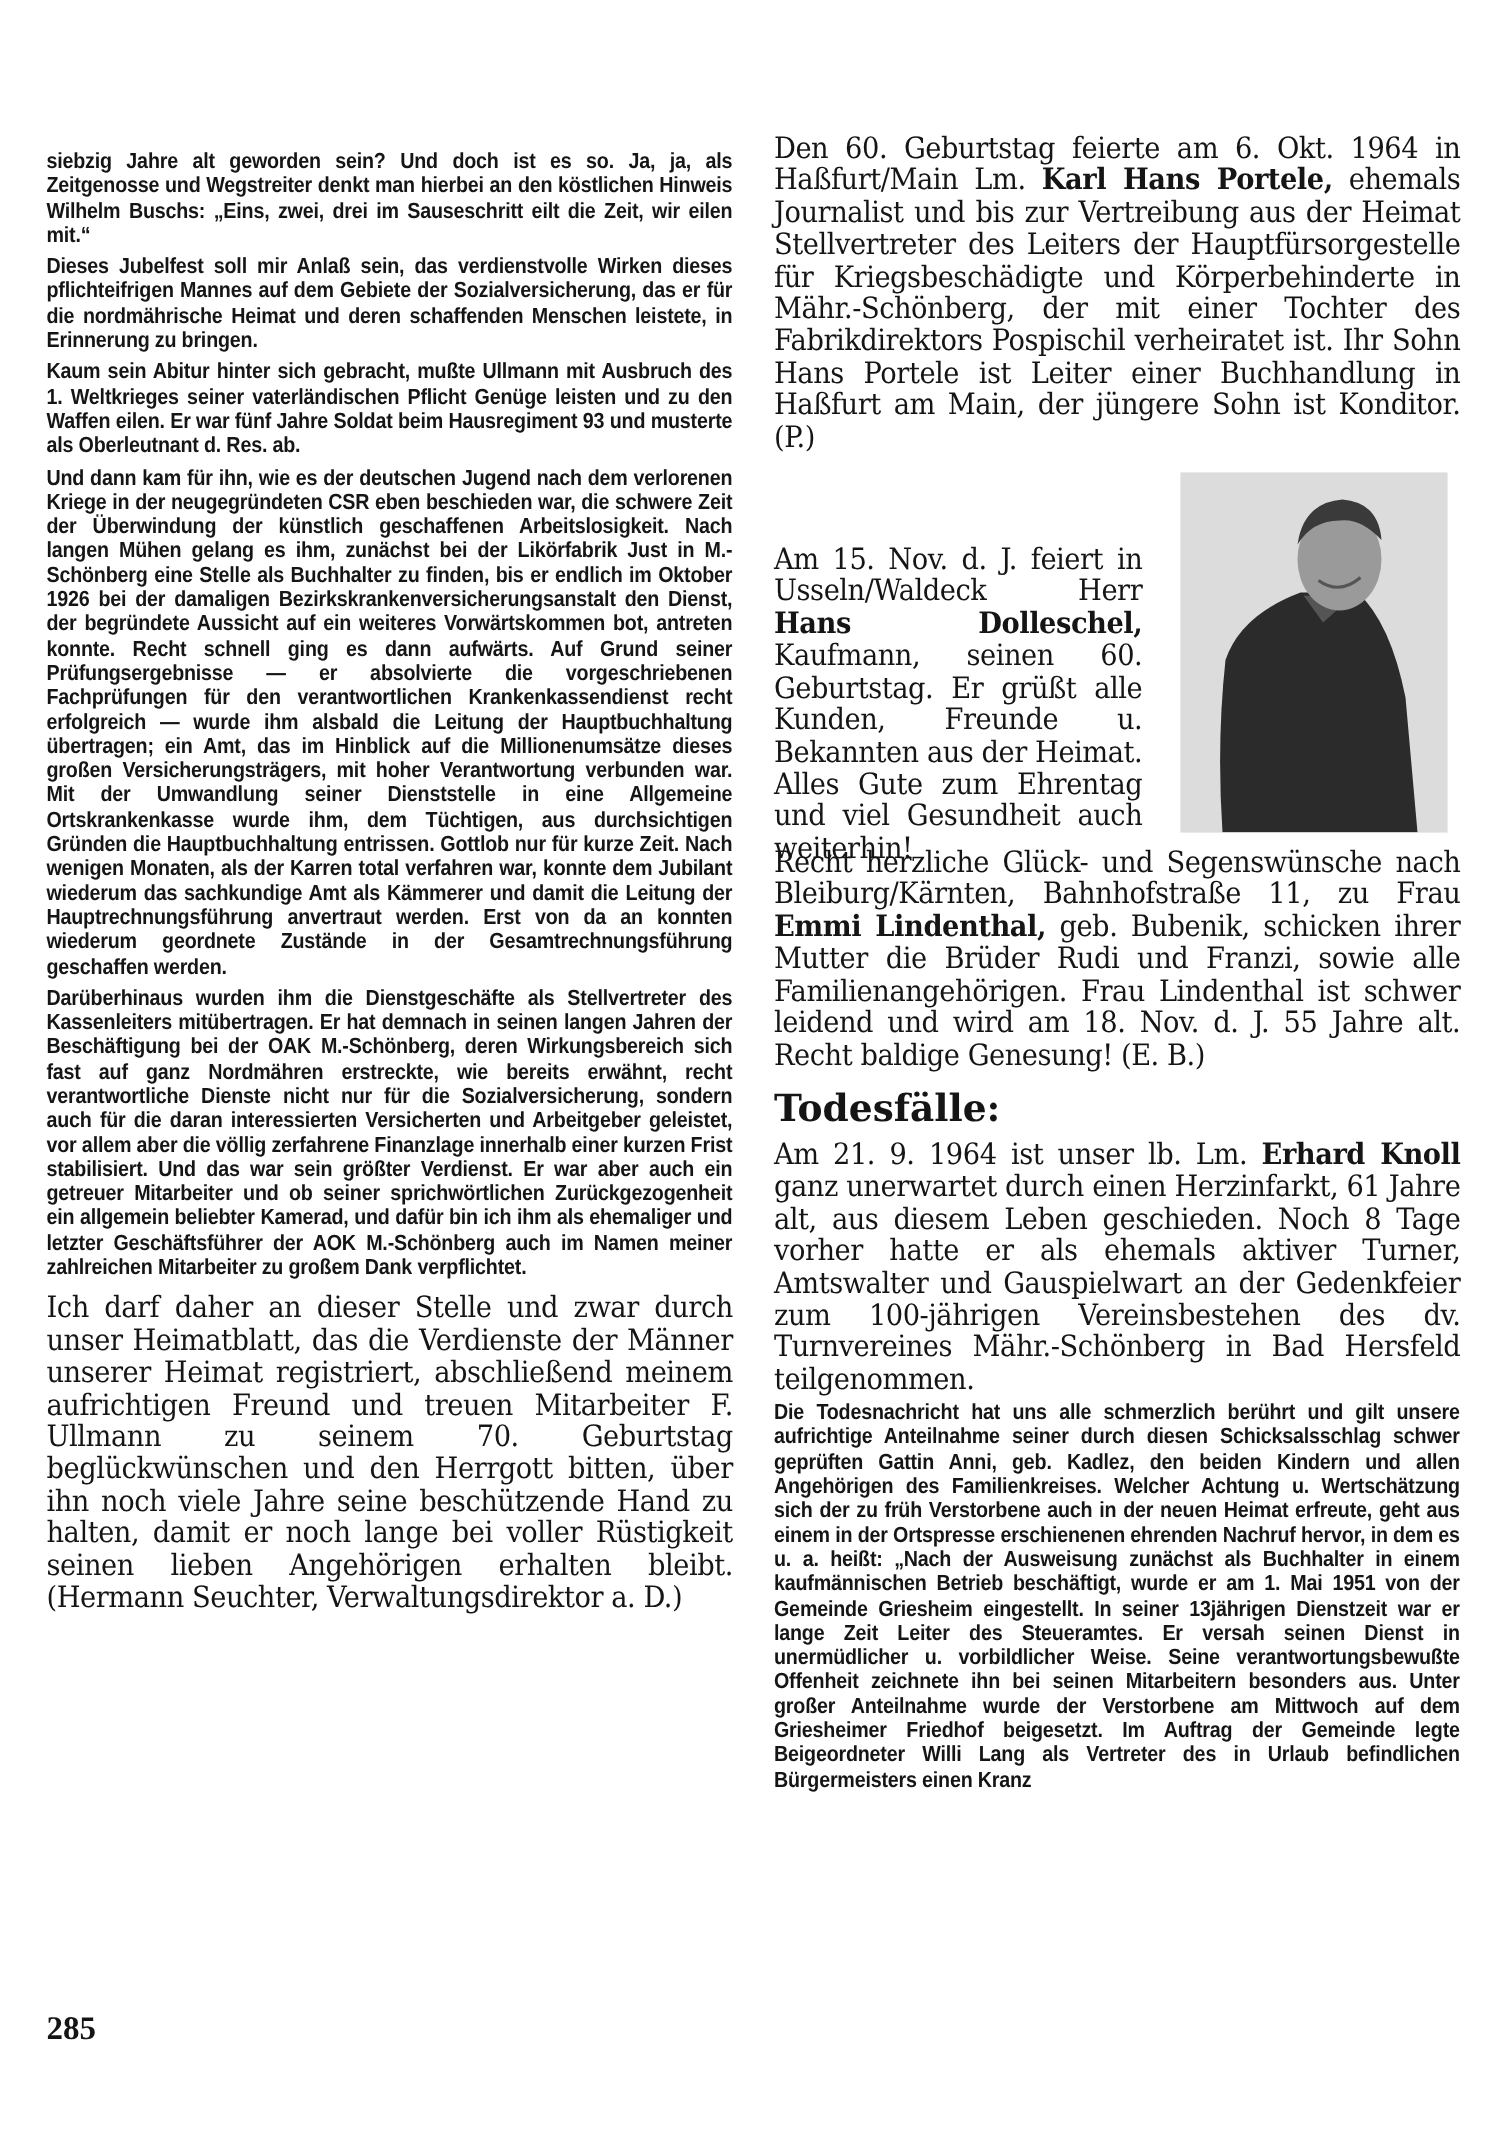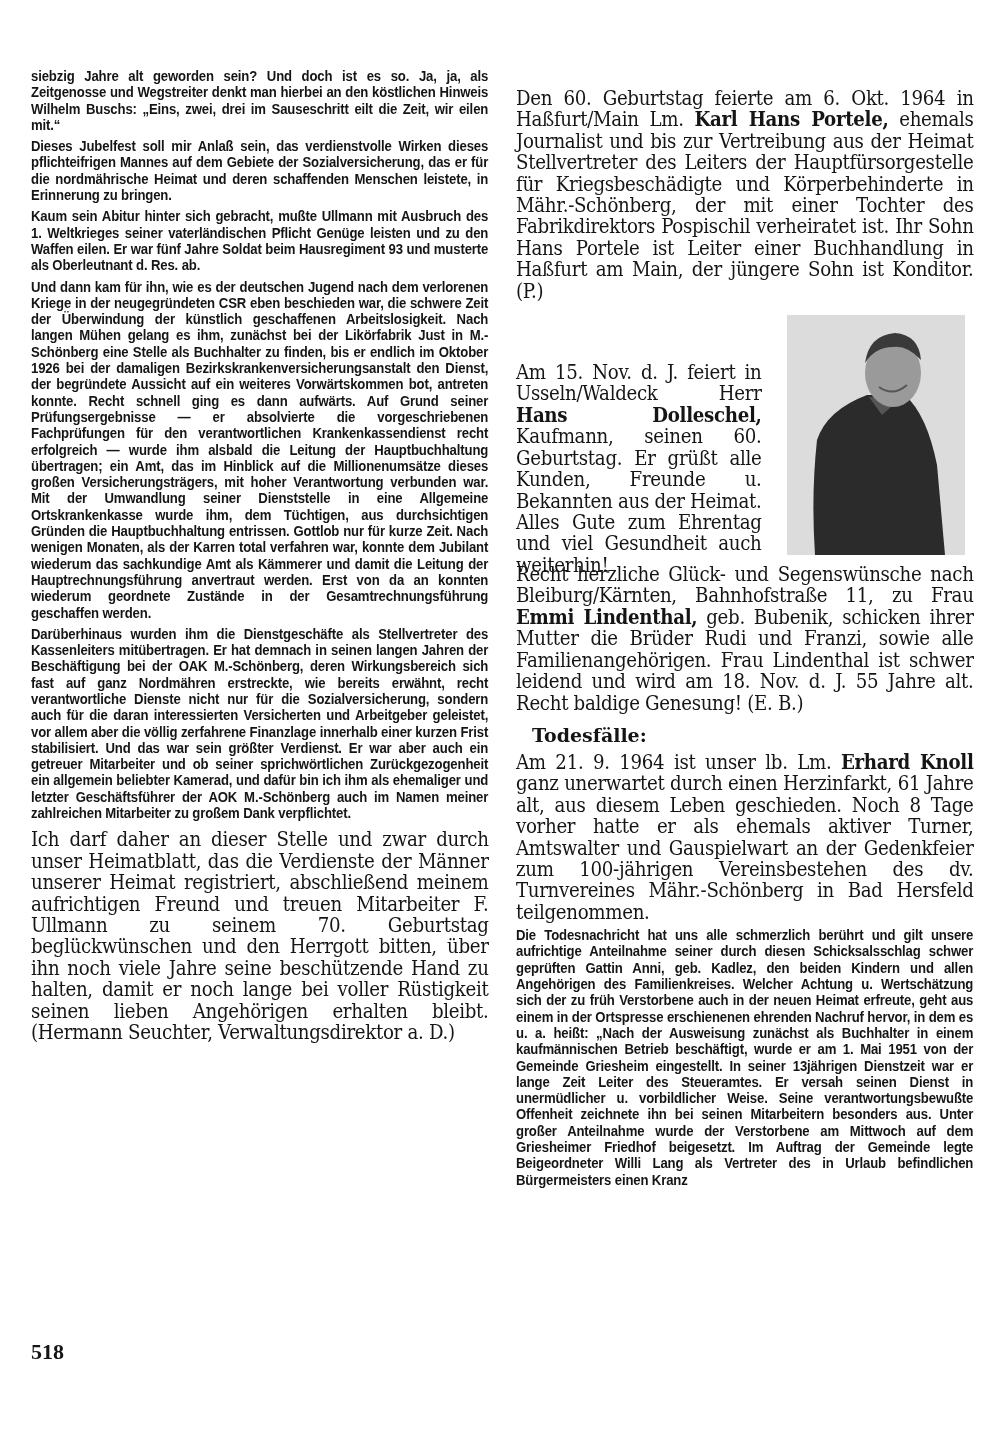--- a/index.html
+++ b/index.html
@@ -1,21 +1,21 @@
 <!DOCTYPE html>
 <html><head>
 <meta charset="utf-8">
 <style>
   html, body { margin:0; padding:0; }
   body {
     width:1000px; height:1432px; background:#ffffff; color:#151515;
     position:relative; overflow:hidden;
   }
   .col { position:absolute; }
-  #left { left:31px; top:68px; width:458px; }
+  #left { left:31px; top:100px; width:458px; }
   #right { left:516px; top:88px; width:458px; }
   p { margin:0; text-align:justify; hyphens:none; }
   .small {
     font-family:"Liberation Sans", sans-serif; font-weight:bold; font-stretch:condensed;
     font-size:14.6px; line-height:16.3px; letter-spacing:-0.15px;
     transform-origin:left top;
   }
   .small p { margin-bottom:5px; }
   .large {
     font-family:"DejaVu Serif", serif; font-size:19.6px; line-height:21.4px; letter-spacing:-0.35px;
@@ -31,41 +31,41 @@
   #r-p1 { margin-bottom:14px; }
   #dolleschel-block { position:relative; height:240px; margin-bottom:8px; }
   #r-p2 { width:245px; position:absolute; left:0; top:10px;margin-top:36px; }
   #r-p2 .inner { transform:scaleX(0.93); transform-origin:left top; width:264px; }
   #photo {
     position:absolute; left:271px; top:-1px; width:178px; height:240px;
     background:#d9d9d9; overflow:hidden;
   }
   #r-p3 { margin-bottom:10px; }
   #todes-heading {
-    font-family:"DejaVu Serif", serif; font-weight:bold; font-size:19px; margin:4px 0 6px 16px;
+    font-family:"DejaVu Serif", serif; font-weight:bold; font-size:25px; margin:4px 0 6px 0;
   }
   #r-p4 { margin-bottom:4px; }
 </style>
 </head>
 <body>
 
 <div id="left" class="col">
   <div class="small sql">
     <p>siebzig Jahre alt geworden sein? Und doch ist es so. Ja, ja, als Zeitgenosse und Wegstreiter denkt man hierbei an den köstlichen Hinweis Wilhelm Buschs: „Eins, zwei, drei im Sauseschritt eilt die Zeit, wir eilen mit.“</p>
     <p>Dieses Jubelfest soll mir Anlaß sein, das verdienstvolle Wirken dieses pflichteifrigen Mannes auf dem Gebiete der Sozialversicherung, das er für die nordmährische Heimat und deren schaffenden Menschen leistete, in Erinnerung zu bringen.</p>
     <p>Kaum sein Abitur hinter sich gebracht, mußte Ullmann mit Ausbruch des 1. Weltkrieges seiner vaterländischen Pflicht Genüge leisten und zu den Waffen eilen. Er war fünf Jahre Soldat beim Hausregiment 93 und musterte als Oberleutnant d. Res. ab.</p>
     <p>Und dann kam für ihn, wie es der deutschen Jugend nach dem verlorenen Kriege in der neugegründeten CSR eben beschieden war, die schwere Zeit der Überwindung der künstlich geschaffenen Arbeitslosigkeit. Nach langen Mühen gelang es ihm, zunächst bei der Likörfabrik Just in M.-Schönberg eine Stelle als Buchhalter zu finden, bis er endlich im Oktober 1926 bei der damaligen Bezirkskrankenversicherungsanstalt den Dienst, der begründete Aussicht auf ein weiteres Vorwärtskommen bot, antreten konnte. Recht schnell ging es dann aufwärts. Auf Grund seiner Prüfungsergebnisse — er absolvierte die vorgeschriebenen Fachprüfungen für den verantwortlichen Krankenkassendienst recht erfolgreich — wurde ihm alsbald die Leitung der Hauptbuchhaltung übertragen; ein Amt, das im Hinblick auf die Millionenumsätze dieses großen Versicherungsträgers, mit hoher Verantwortung verbunden war. Mit der Umwandlung seiner Dienststelle in eine Allgemeine Ortskrankenkasse wurde ihm, dem Tüchtigen, aus durchsichtigen Gründen die Hauptbuchhaltung entrissen. Gottlob nur für kurze Zeit. Nach wenigen Monaten, als der Karren total verfahren war, konnte dem Jubilant wiederum das sachkundige Amt als Kämmerer und damit die Leitung der Hauptrechnungsführung anvertraut werden. Erst von da an konnten wiederum geordnete Zustände in der Gesamtrechnungsführung geschaffen werden.</p>
     <p>Darüberhinaus wurden ihm die Dienstgeschäfte als Stellvertreter des Kassenleiters mitübertragen. Er hat demnach in seinen langen Jahren der Beschäftigung bei der OAK M.-Schönberg, deren Wirkungsbereich sich fast auf ganz Nordmähren erstreckte, wie bereits erwähnt, recht verantwortliche Dienste nicht nur für die Sozialversicherung, sondern auch für die daran interessierten Versicherten und Arbeitgeber geleistet, vor allem aber die völlig zerfahrene Finanzlage innerhalb einer kurzen Frist stabilisiert. Und das war sein größter Verdienst. Er war aber auch ein getreuer Mitarbeiter und ob seiner sprichwörtlichen Zurückgezogenheit ein allgemein beliebter Kamerad, und dafür bin ich ihm als ehemaliger und letzter Geschäftsführer der AOK M.-Schönberg auch im Namen meiner zahlreichen Mitarbeiter zu großem Dank verpflichtet.</p>
   </div>
   <div class="large sq" id="p-left-large">
     <p>Ich darf daher an dieser Stelle und zwar durch unser Heimatblatt, das die Verdienste der Männer unserer Heimat registriert, abschließend meinem aufrichtigen Freund und treuen Mitarbeiter F. Ullmann zu seinem 70. Geburtstag beglückwünschen und den Herrgott bitten, über ihn noch viele Jahre seine beschützende Hand zu halten, damit er noch lange bei voller Rüstigkeit seinen lieben Angehörigen erhalten bleibt. (Hermann Seuchter, Verwaltungsdirektor a. D.)</p>
   </div>
 </div>
 
-<div id="page-number">518</div>
+<div id="page-number">285</div>
 
 <div id="right" class="col">
   <div class="large sq" id="r-p1">
     <p><span>Den 60. Geburtstag feierte am 6. Okt. 1964 in Haßfurt/Main Lm. </span><b>Karl Hans Portele,</b><span> ehemals Journalist und bis zur Vertreibung aus der Heimat Stellvertreter des Leiters der Hauptfürsorgestelle für Kriegsbeschädigte und Körperbehinderte in Mähr.-Schönberg, der mit einer Tochter des Fabrikdirektors Pospischil verheiratet ist. Ihr Sohn Hans Portele ist Leiter einer Buchhandlung in Haßfurt am Main, der jüngere Sohn ist Konditor. (P.)</span></p>
   </div>
 
   <div id="dolleschel-block">
     <div id="r-p2" class="large">
       <div class="inner">
         <p><span>Am 15. Nov. d. J. feiert in Usseln/Waldeck Herr </span><b>Hans Dolleschel,</b><span> Kaufmann, seinen 60. Geburtstag. Er grüßt alle Kunden, Freunde u. Bekannten aus der Heimat. Alles Gute zum Ehrentag und viel Gesundheit auch weiterhin!</span></p>

